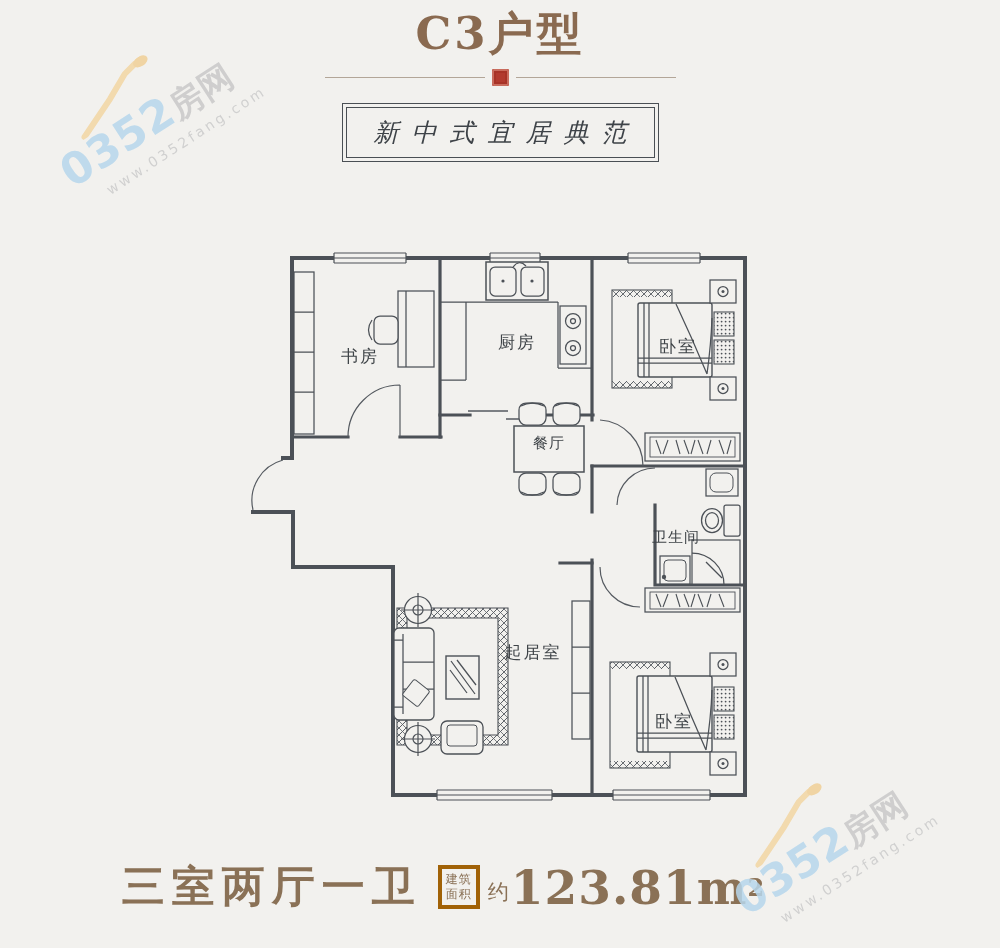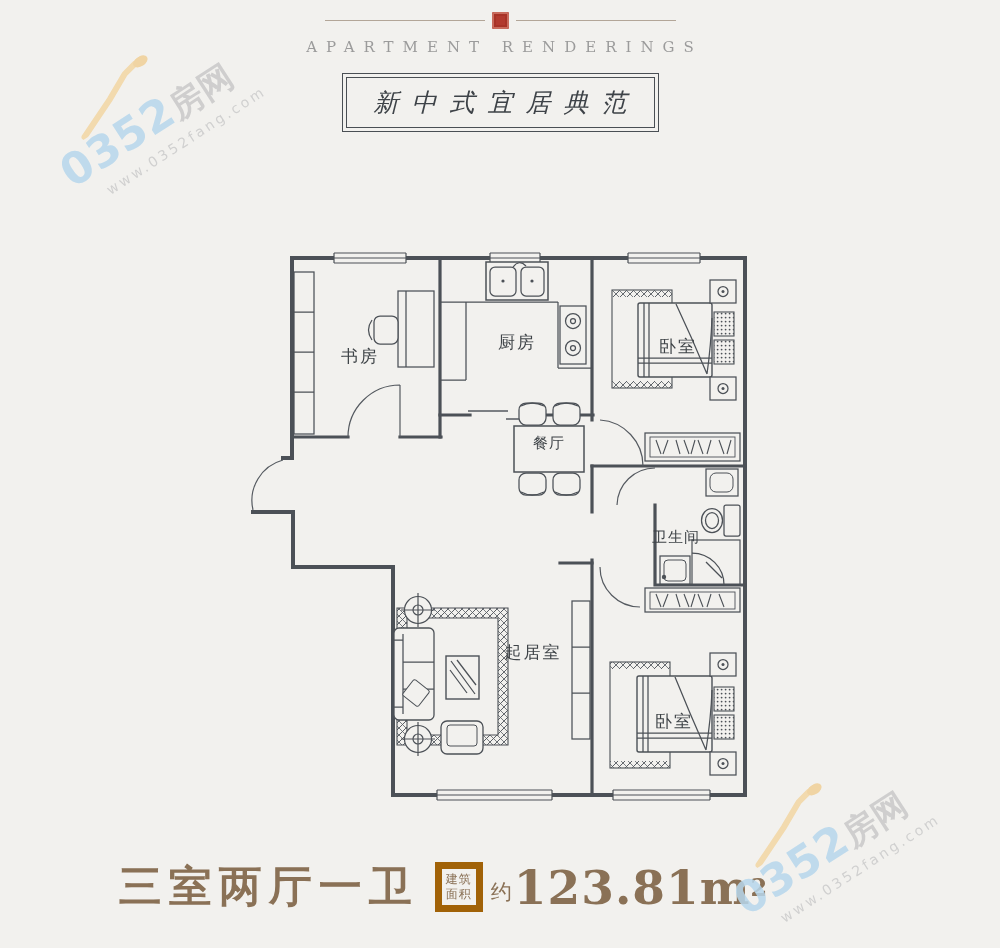--- a/index.html
+++ b/index.html
@@ -45,21 +45,21 @@
   .caption{
     position:absolute;left:0;top:858px;width:886px;
     display:flex;align-items:center;justify-content:center;
   }
   .cap-layout{
     font-family:"DejaVu Serif","Liberation Serif",serif;font-size:43px;font-weight:600;
     color:#8a7156;letter-spacing:7px;
   }
   .cap-areabox{
     display:inline-flex;flex-direction:column;justify-content:center;align-items:center;
-    border:7px solid #a16207;color:#8a7156;font-size:12px;line-height:1.25;
+    border:4px solid #a16207;color:#8a7156;font-size:12px;line-height:1.25;
     padding:3px 4px;margin:0 8px 0 16px;letter-spacing:1px;
   }
   .cap-approx{font-size:21px;color:#8a7156;margin-right:2px;margin-top:10px;}
   .cap-value{
     font-family:"DejaVu Serif","Liberation Serif",serif;font-size:47px;font-weight:600;
     color:#8a7156;letter-spacing:1px;text-align:right;
   }
   .cap-sup{
     font-family:"DejaVu Serif","Liberation Serif",serif;font-size:24px;font-weight:600;
     color:#8a7156;vertical-align:14px;
@@ -79,26 +79,26 @@
   }
   .wm-name{font-size:34px;font-weight:600;color:#c9c9c9;}
   .wm-url{
     position:absolute;left:28px;top:88px;font-size:14px;color:#cbcbcb;letter-spacing:3px;
   }
 </style>
 </head>
 <body>
 
 <div class="header">
+  <h1 class="title">C3户型</h1>
   <div class="divider">
     <span class="d-line"></span>
     <span class="seal"></span>
     <span class="d-line"></span>
   </div>
-  <div class="subtitle">APARTMENT RENDERINGS</div>
   <div>
     <div class="tagline-box">
       <div class="tagline-inner">新中式宜居典范</div>
     </div>
   </div>
 </div>
 
 <svg class="plan" width="512" height="600" viewBox="246 248 512 600" xmlns="http://www.w3.org/2000/svg">
   <defs>
     <pattern id="hatch" patternUnits="userSpaceOnUse" width="7" height="7">

